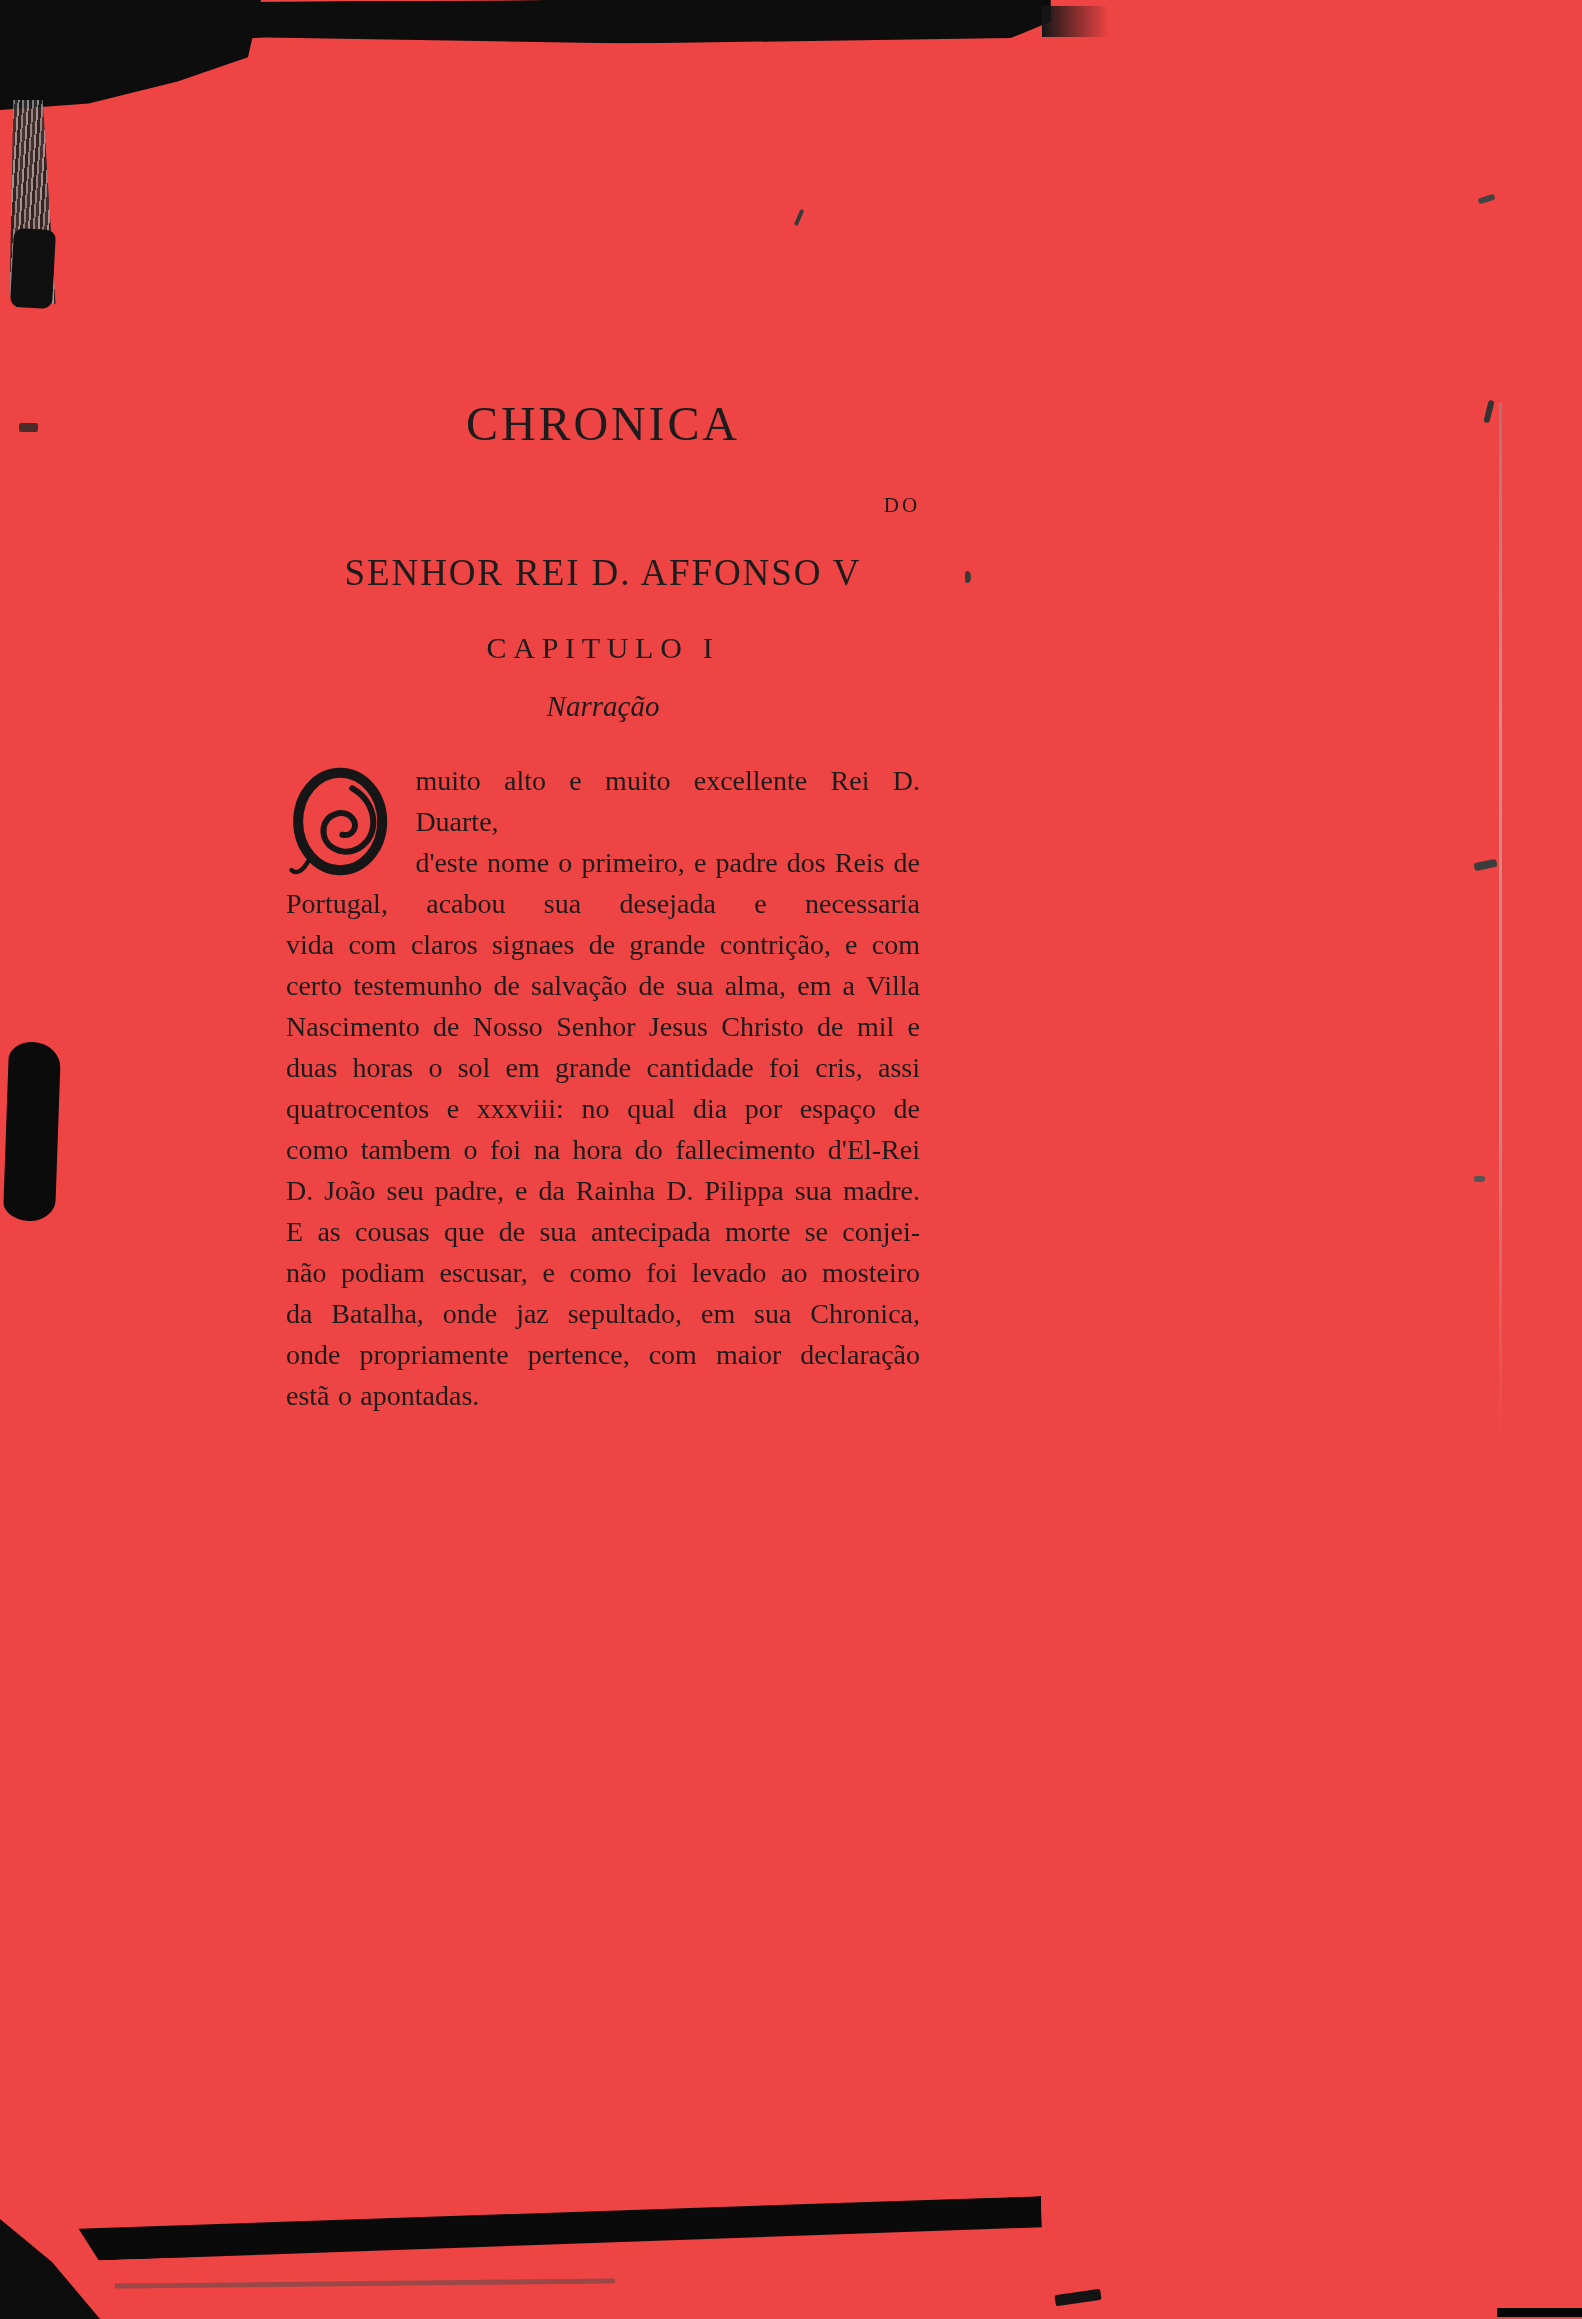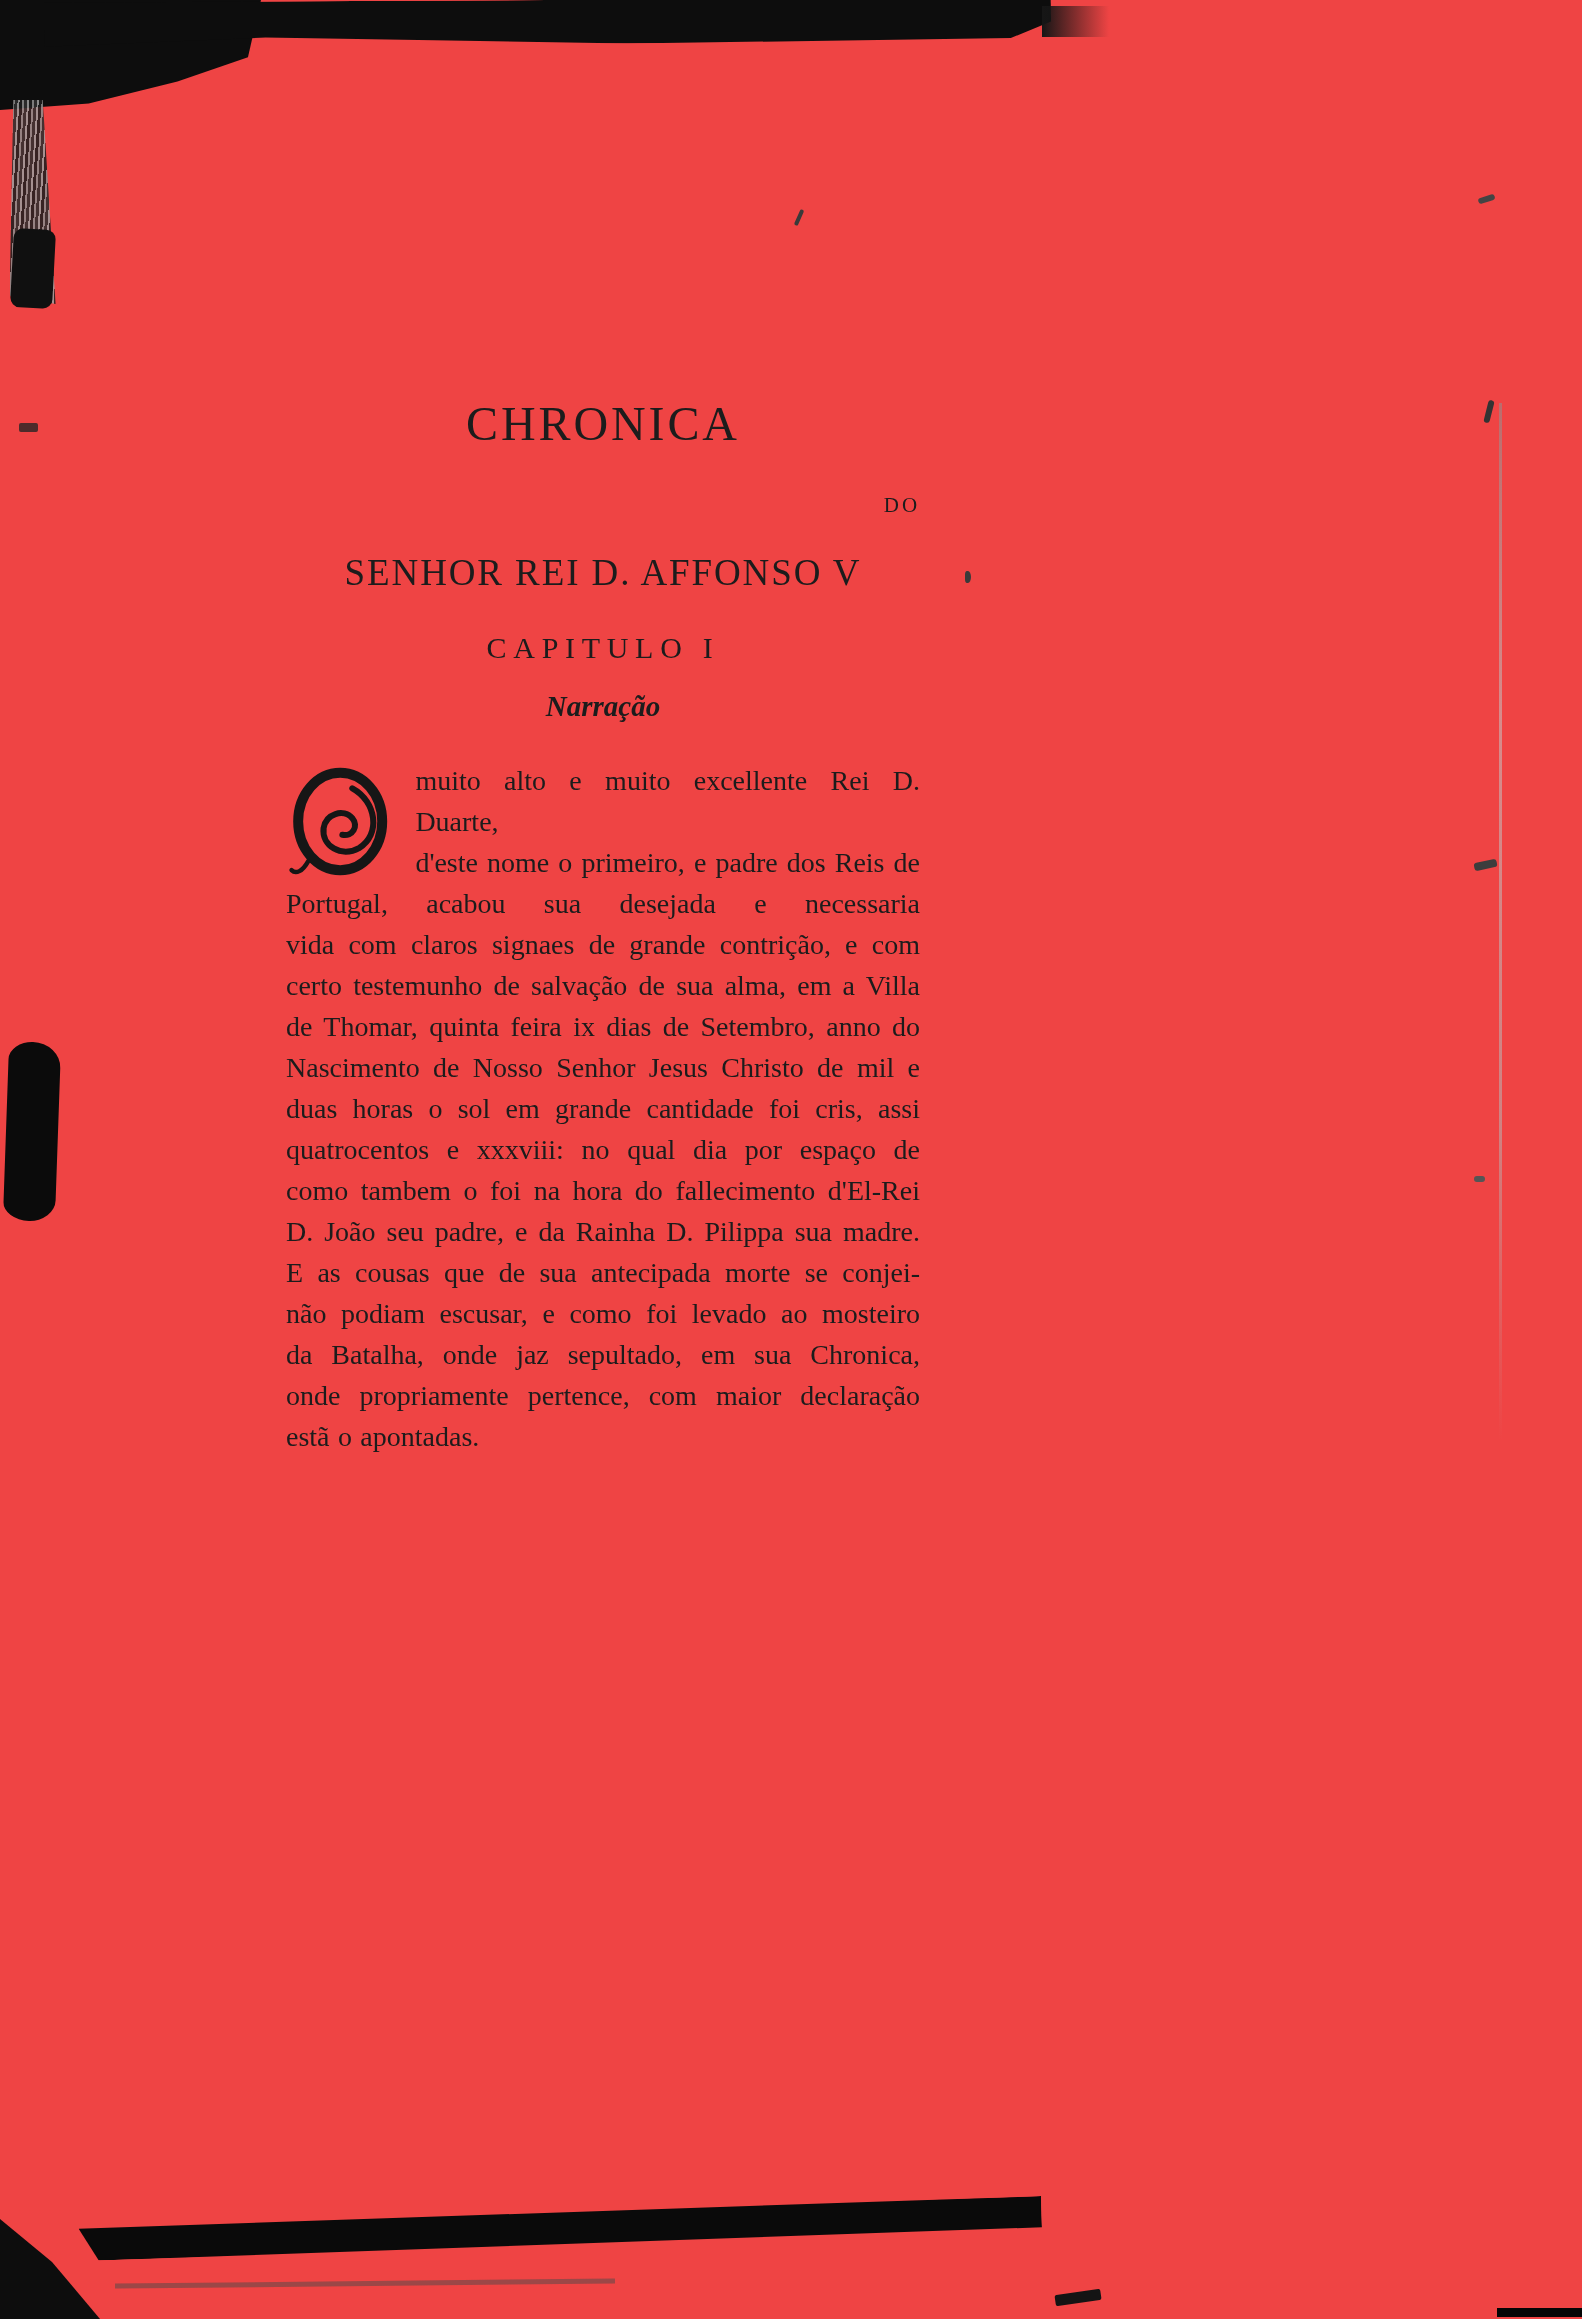--- a/index.html
+++ b/index.html
@@ -144,21 +144,20 @@
     font-size: 30px;
     font-weight: normal;
     letter-spacing: 6.7px;
     text-align: center;
   }
   .section-heading {
     margin-top: 25px;
     font-size: 29px;
     font-style: italic;
     text-align: center;
-    font-weight: bold;
   }
   .body-text {
     margin-top: 37px;
     font-size: 28px;
     line-height: 41px;
     word-spacing: 1.4px;
   }
   .dropcap {
     float: left;
     width: 115px;
@@ -219,21 +218,20 @@
           <path d="M58 22 C 80 34 84 64 64 76 C 48 85 30 74 32 58 C 34 45 50 40 58 49 C 64 56 58 66 49 64" fill="none" stroke="#161616" stroke-width="5.5" stroke-linecap="round"></path>
           <path d="M18 88 C 13 97 7 100 3 96" fill="none" stroke="#161616" stroke-width="4" stroke-linecap="round"></path>
         </svg>
       </div>
 
       <div class="line">muito alto e muito excellente Rei D. Duarte,</div>
       <div class="line">d'este nome o primeiro, e padre dos Reis de</div>
       <div class="line">Portugal, acabou sua desejada e necessaria</div>
       <div class="line">vida com claros signaes de grande contrição, e com</div>
       <div class="line">certo testemunho de salvação de sua alma, em a Villa</div>
-      <div class="line">de Thomar, quinta feira ix dias de Setembro, anno do</div>
       <div class="line">Nascimento de Nosso Senhor Jesus Christo de mil e</div>
       <div class="line">duas horas o sol em grande cantidade foi cris, assi</div>
       <div class="line">quatrocentos e xxxviii: no qual dia por espaço de</div>
       <div class="line">como tambem o foi na hora do fallecimento d'El-Rei</div>
       <div class="line">D. João seu padre, e da Rainha D. Pilippa sua madre.</div>
       <div class="line">E as cousas que de sua antecipada morte se conjei-</div>
       <div class="line">não podiam escusar, e como foi levado ao mosteiro</div>
       <div class="line">da Batalha, onde jaz sepultado, em sua Chronica,</div>
       <div class="line">onde propriamente pertence, com maior declaração</div>
       <div class="line last">estã o apontadas.</div>

